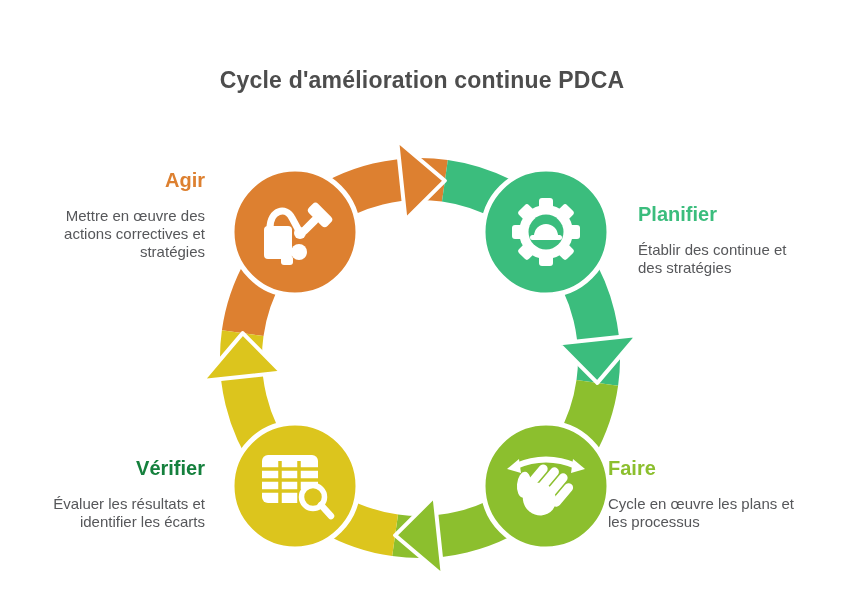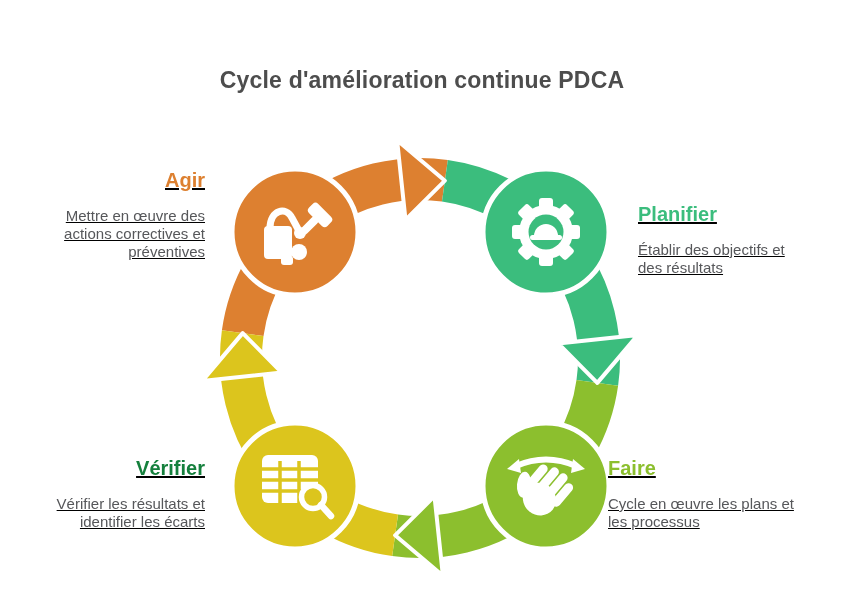--- a/index.html
+++ b/index.html
@@ -5,21 +5,21 @@
   html,body{margin:0;padding:0;}
   body{
     width:852px;height:611px;position:relative;background:#ffffff;
     font-family:"Liberation Sans",sans-serif;overflow:hidden;
   }
   .title{
     position:absolute;top:67px;left:0;width:844px;text-align:center;
     font-size:23px;font-weight:bold;color:#4d4d4d;letter-spacing:.2px;
   }
   .ring-svg{position:absolute;left:0;top:0;}
-  .step-block{position:absolute;text-decoration:underline;}
+  .step-block{position:absolute;}
   .step-label{font-size:20px;font-weight:bold;margin-bottom:15px;}
   .step-desc{font-size:15px;line-height:18px;color:#56575a;}
   #block-agir{left:45px;top:169px;width:160px;text-align:right;}
   #block-planifier{left:638px;top:203px;width:172px;text-align:left;}
   #block-faire{left:608px;top:457px;width:188px;text-align:left;}
   #block-verifier{left:40px;top:457px;width:165px;text-align:right;}
 </style>
 </head>
 <body>
 
@@ -92,29 +92,29 @@
   <g transform="translate(295,486)">
     <rect x="-33" y="-31" width="56" height="48" rx="6" fill="#ffffff"></rect>
     <path d="M -33 -17 H 23 M -33 -6 H 23 M -33 5 H 23 M -15 -25 V 17 M 4 -25 V 17" fill="none" stroke-width="3.5" stroke="#dcc51d"></path>
     <circle cx="18" cy="11" r="11.5" stroke="#ffffff" stroke-width="5.5" fill="#dcc51d"></circle>
     <path d="M 26 19 L 36 30" stroke="#ffffff" stroke-width="6.5" stroke-linecap="round"></path>
   </g>
 </svg>
 
 <div class="step-block" id="block-agir">
   <div class="step-label" style="color: rgb(221, 128, 48);">Agir</div>
-  <div class="step-desc">Mettre en œuvre des actions correctives et préventives</div>
+  <div class="step-desc">Mettre en œuvre des actions correctives et stratégies</div>
 </div>
 
 <div class="step-block" id="block-planifier">
   <div class="step-label" style="color: rgb(59, 189, 125);">Planifier</div>
-  <div class="step-desc">Établir des objectifs et des résultats</div>
+  <div class="step-desc">Établir des continue et des stratégies</div>
 </div>
 
 <div class="step-block" id="block-faire">
   <div class="step-label" style="color: rgb(140, 191, 46);">Faire</div>
   <div class="step-desc">Cycle en œuvre les plans et les processus</div>
 </div>
 
 <div class="step-block" id="block-verifier">
   <div class="step-label" style="color: #15803d;">Vérifier</div>
-  <div class="step-desc">Vérifier les résultats et identifier les écarts</div>
+  <div class="step-desc">Évaluer les résultats et identifier les écarts</div>
 </div>
 
 </body></html>

